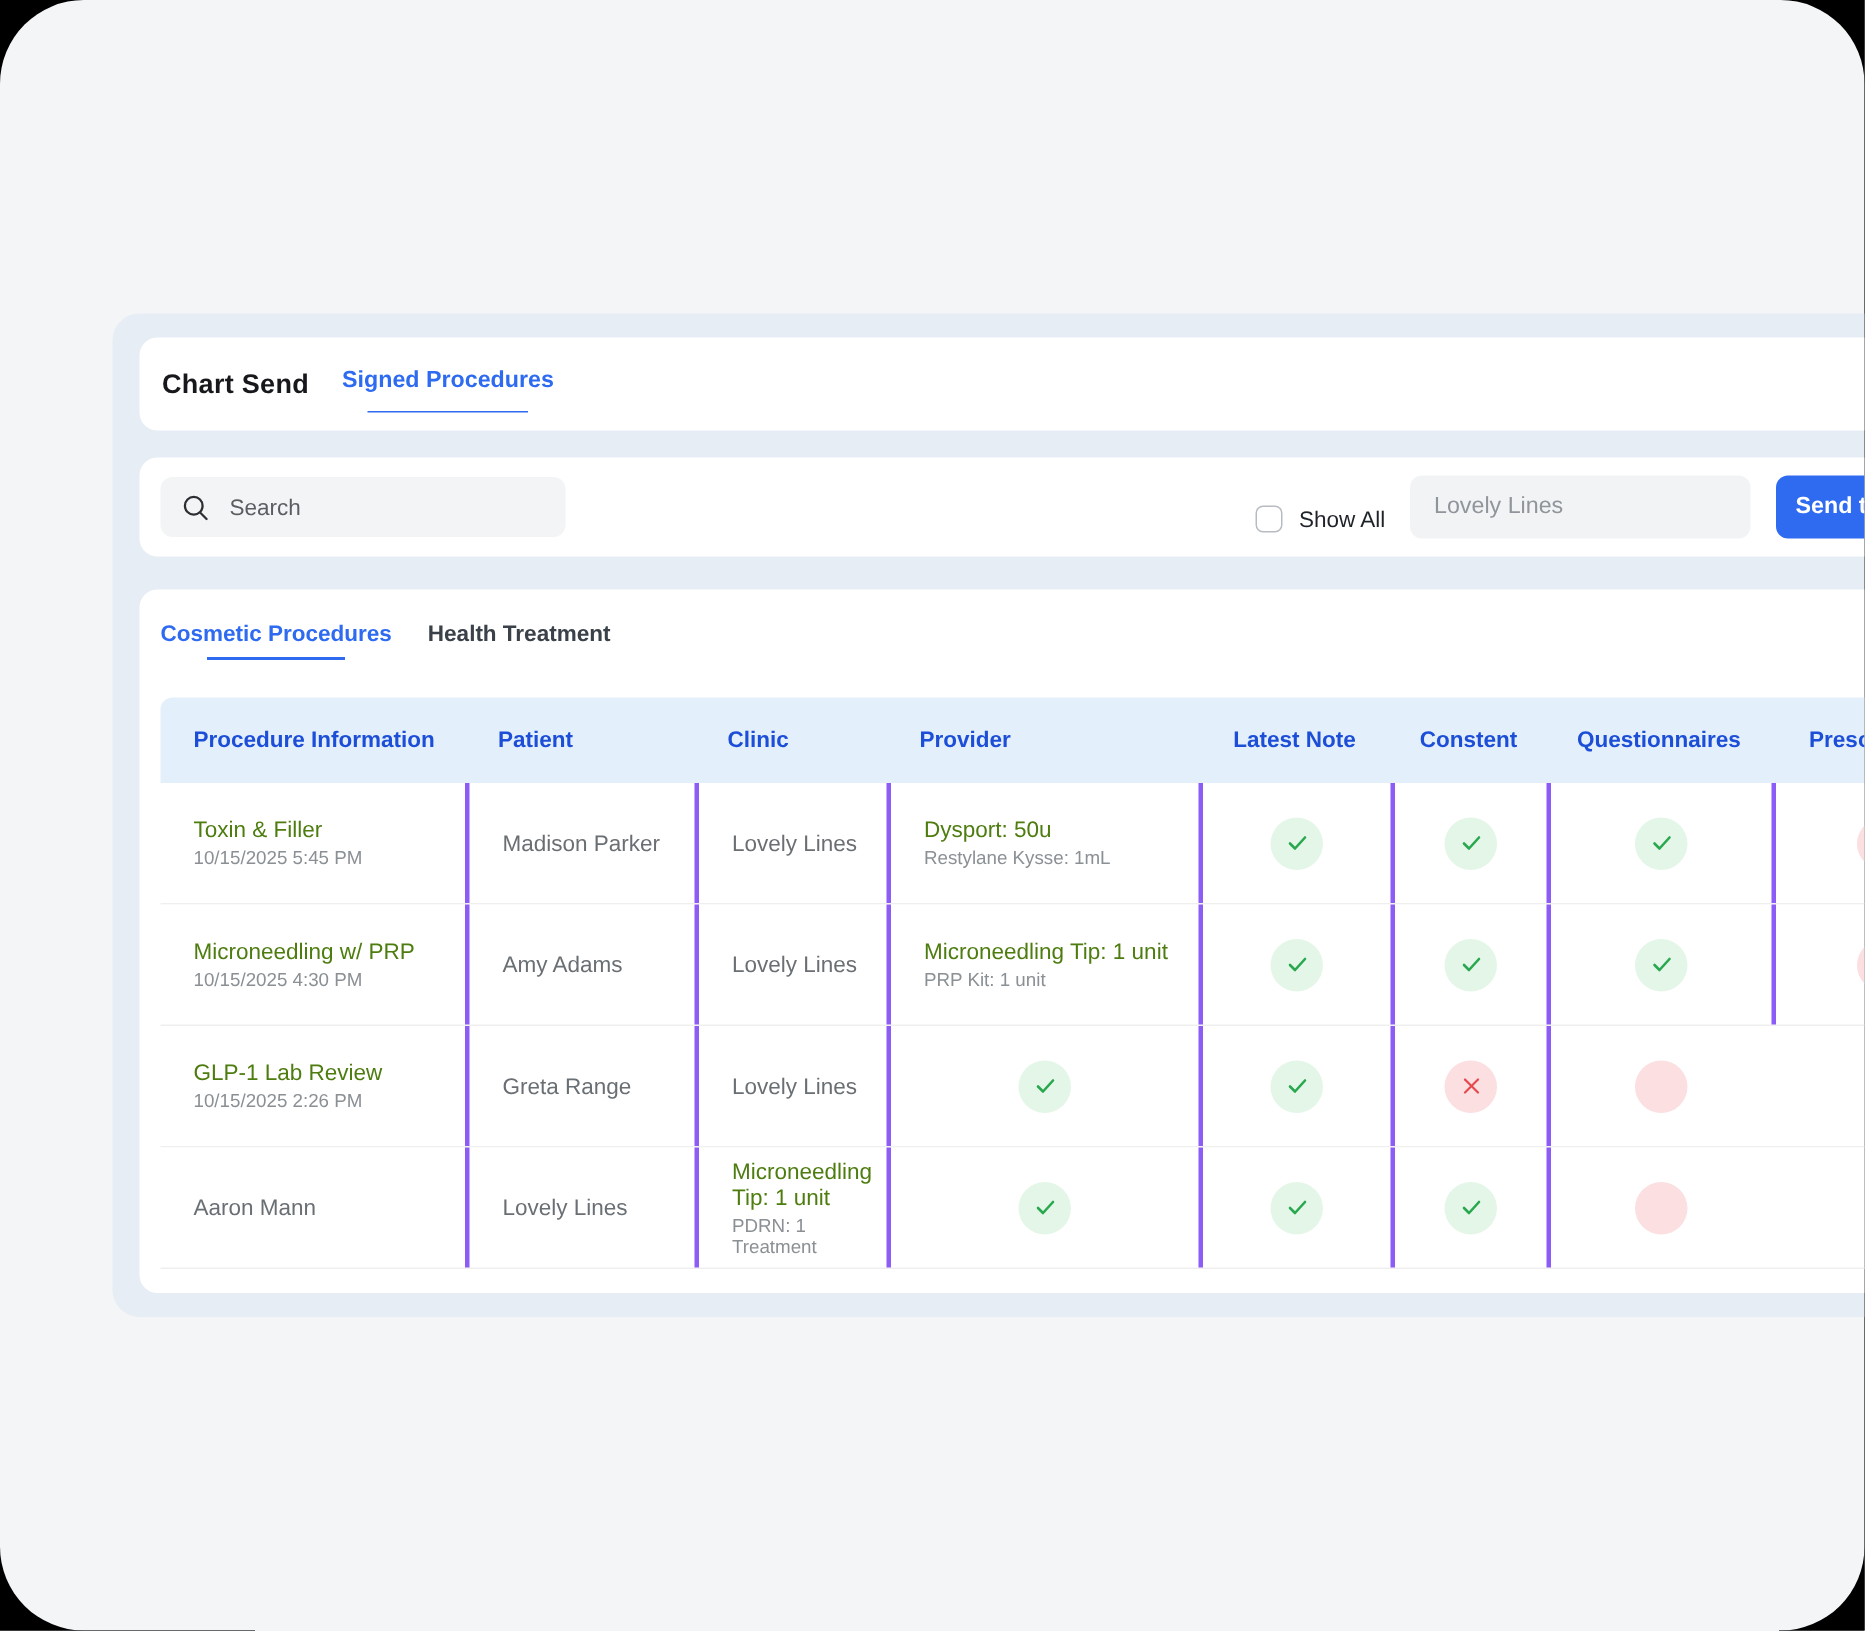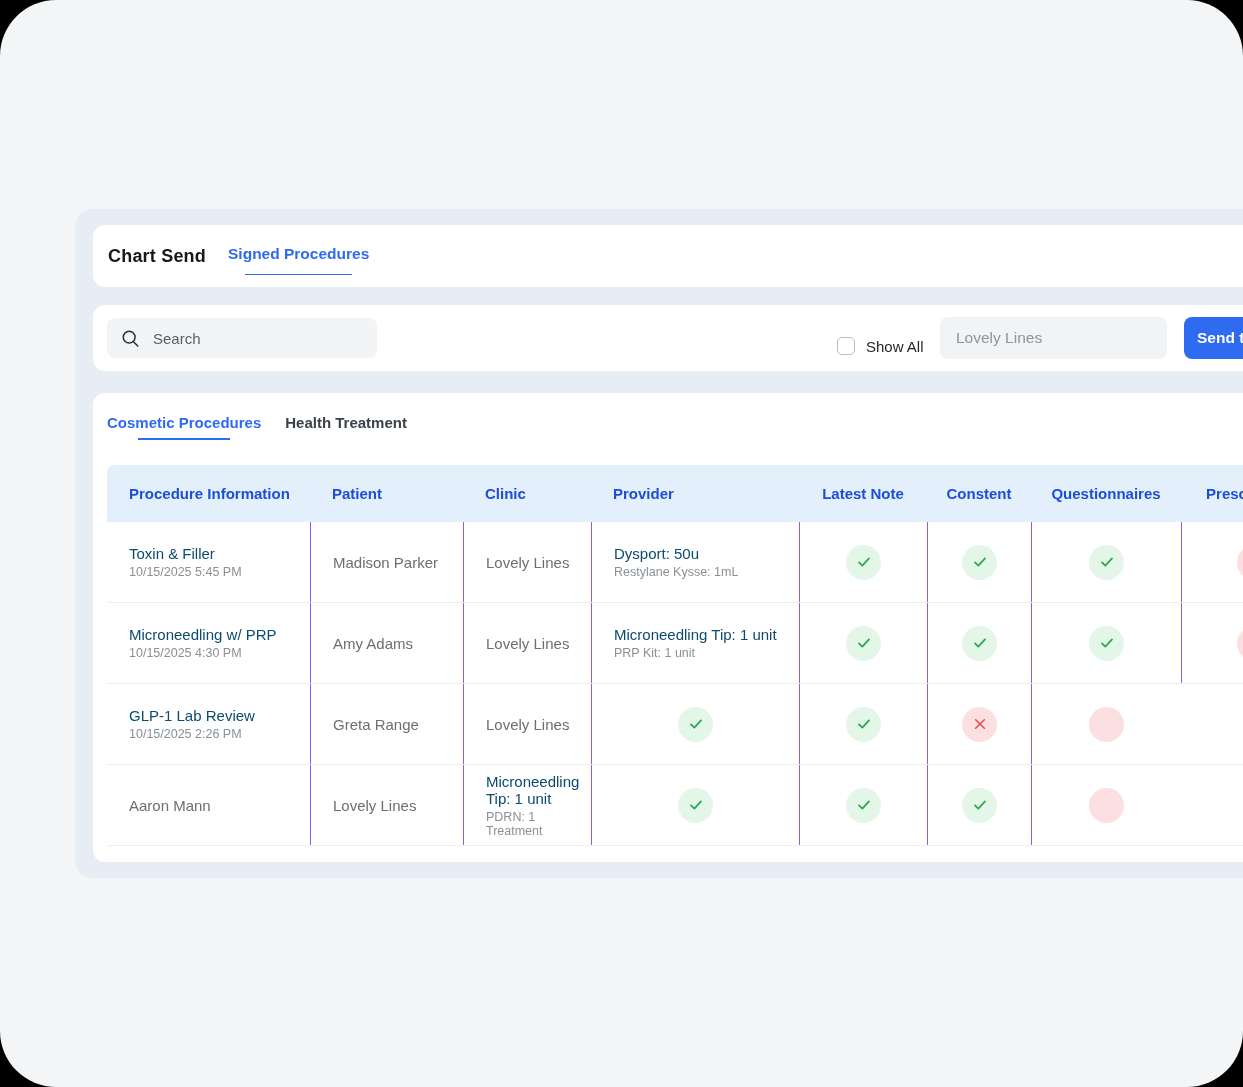--- a/index.html
+++ b/index.html
@@ -32,25 +32,25 @@
   .tab.active{color:#2f6bf0;}
   .tab.active::after{content:"";position:absolute;left:20%;right:20%;bottom:0;height:2px;background:#2f6bf0;}
 
   
   .table{margin:25px 0 0 14px;width:1220px;}
   .thead{display:grid;grid-template-columns:203px 153px 128px 208px 128px 104px 150px 146px;height:57px;background:#e3f0fb;border-radius:8px 8px 0 0;align-items:center;}
   .th{font-size:15px;font-weight:700;color:#1d4ed8;}
   .th.left{padding-left:22px;text-align:left;}
   .th.center{text-align:center;}
   .trow{display:grid;grid-template-columns:203px 153px 128px 208px 128px 104px 150px 146px;height:81px;background:#fff;border-bottom:1px solid #efefef;cursor:pointer;}
-  .cell{display:flex;flex-direction:column;justify-content:center;border-left:1px solid #8b5cf6;}
+  .cell{display:flex;flex-direction:column;justify-content:center;border-left:3px solid #8b5cf6;}
   .trow .cell:first-child{border-left:none;}
   .c-proc{padding-left:22px;}
   .c-text{padding-left:22px;font-size:15px;color:#6a6f74;}
-  .primary{font-size:15px;color:#0c4a6e;margin-bottom:3px;}
+  .primary{font-size:15px;color:#4d7c0f;margin-bottom:3px;}
   .secondary{font-size:12.5px;color:#8b9095;}
   .c-status{align-items:center;}
   .status-circle{width:35px;height:35px;border-radius:50%;display:flex;align-items:center;justify-content:center;}
   .status-circle.ok{background:#e4f6e8;}
   .status-circle.bad{background:#fbdfe1;}
 </style>
 </head>
 <body>
 
 <div class="screen">

